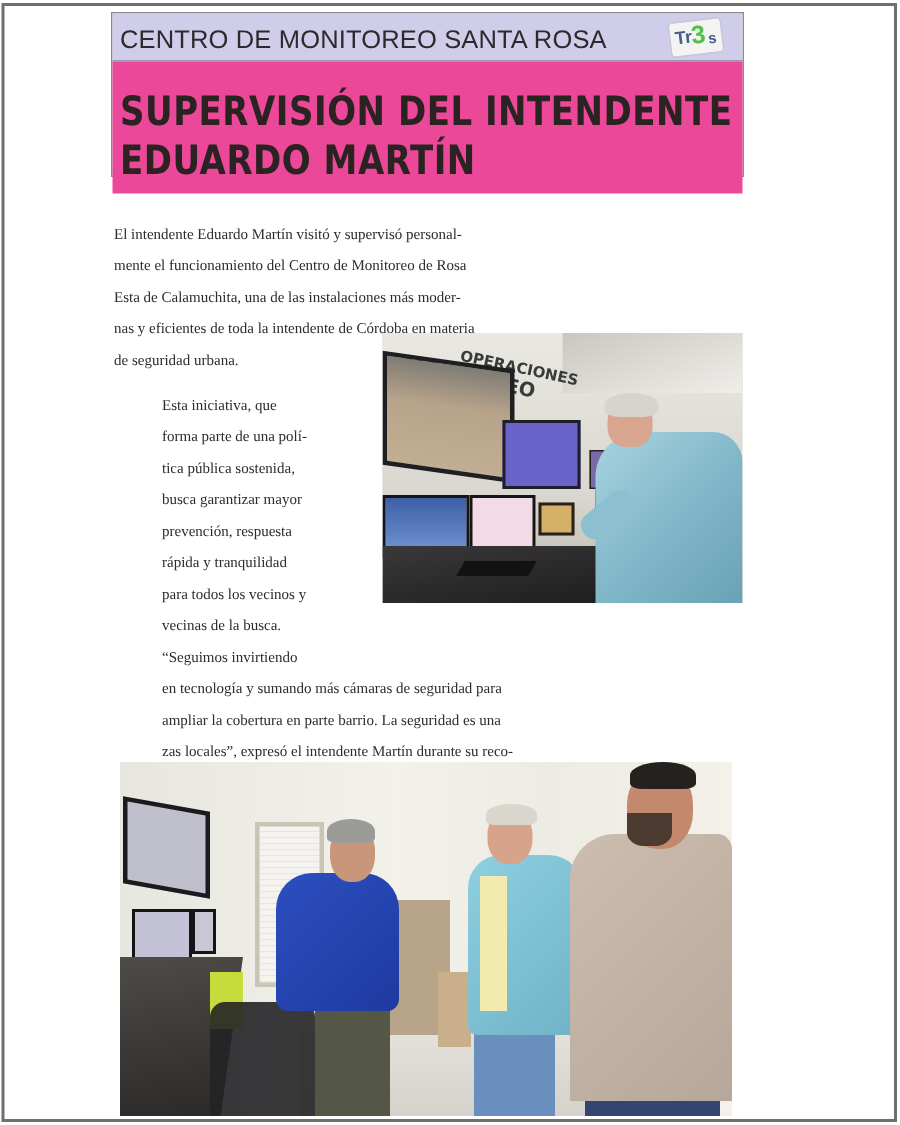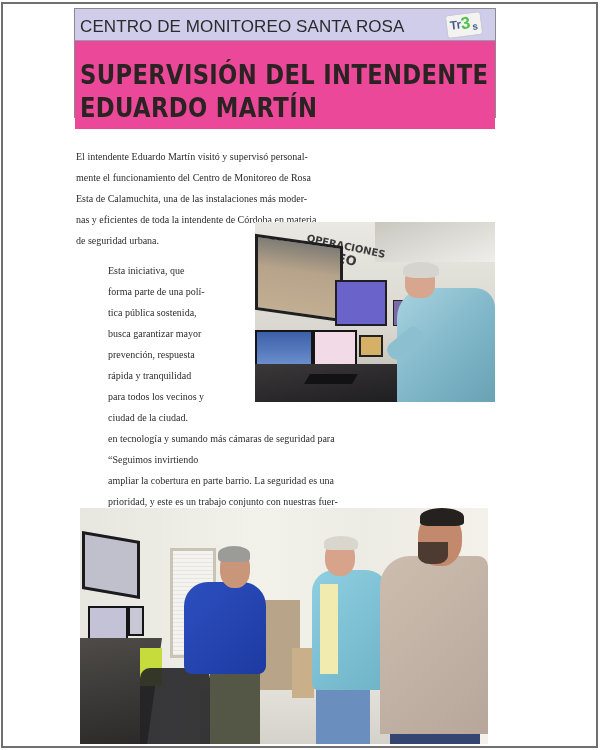--- a/index.html
+++ b/index.html
@@ -188,25 +188,24 @@
 </div>
 
 <div class="body-text" style="left:76px; top:260px;margin-left:32px;">
   <span class="line">Esta iniciativa, que</span>
   <span class="line">forma parte de una polí-</span>
   <span class="line">tica pública sostenida,</span>
   <span class="line">busca garantizar mayor</span>
   <span class="line">prevención, respuesta</span>
   <span class="line">rápida y tranquilidad</span>
   <span class="line">para todos los vecinos y</span>
-  <span class="line">ciudad de la ciudad.</span>
+  <span class="line">vecinas de la busca.</span>
+  <span class="line">“Seguimos invirtiendo</span>
   <span class="line">en tecnología y sumando más cámaras de seguridad para</span>
-  <span class="line">“Seguimos invirtiendo</span>
   <span class="line">ampliar la cobertura en parte barrio. La seguridad es una</span>
-  <span class="line">prioridad, y este es un trabajo conjunto con nuestras fuer-</span>
   <span class="line">zas locales”, expresó el intendente Martín durante su reco-</span>
   <span class="line">rrido.</span>
 </div>
 
 <div class="photo photo-1">
   <div class="p1-wall"></div>
   <div class="p1-ceiling"></div>
   <div class="p1-sign">
     <span style="display:block; padding-left:36px; font-size:10px;">OPERACIONES</span>
     <span style="display:block;">MONITOREO</span>

